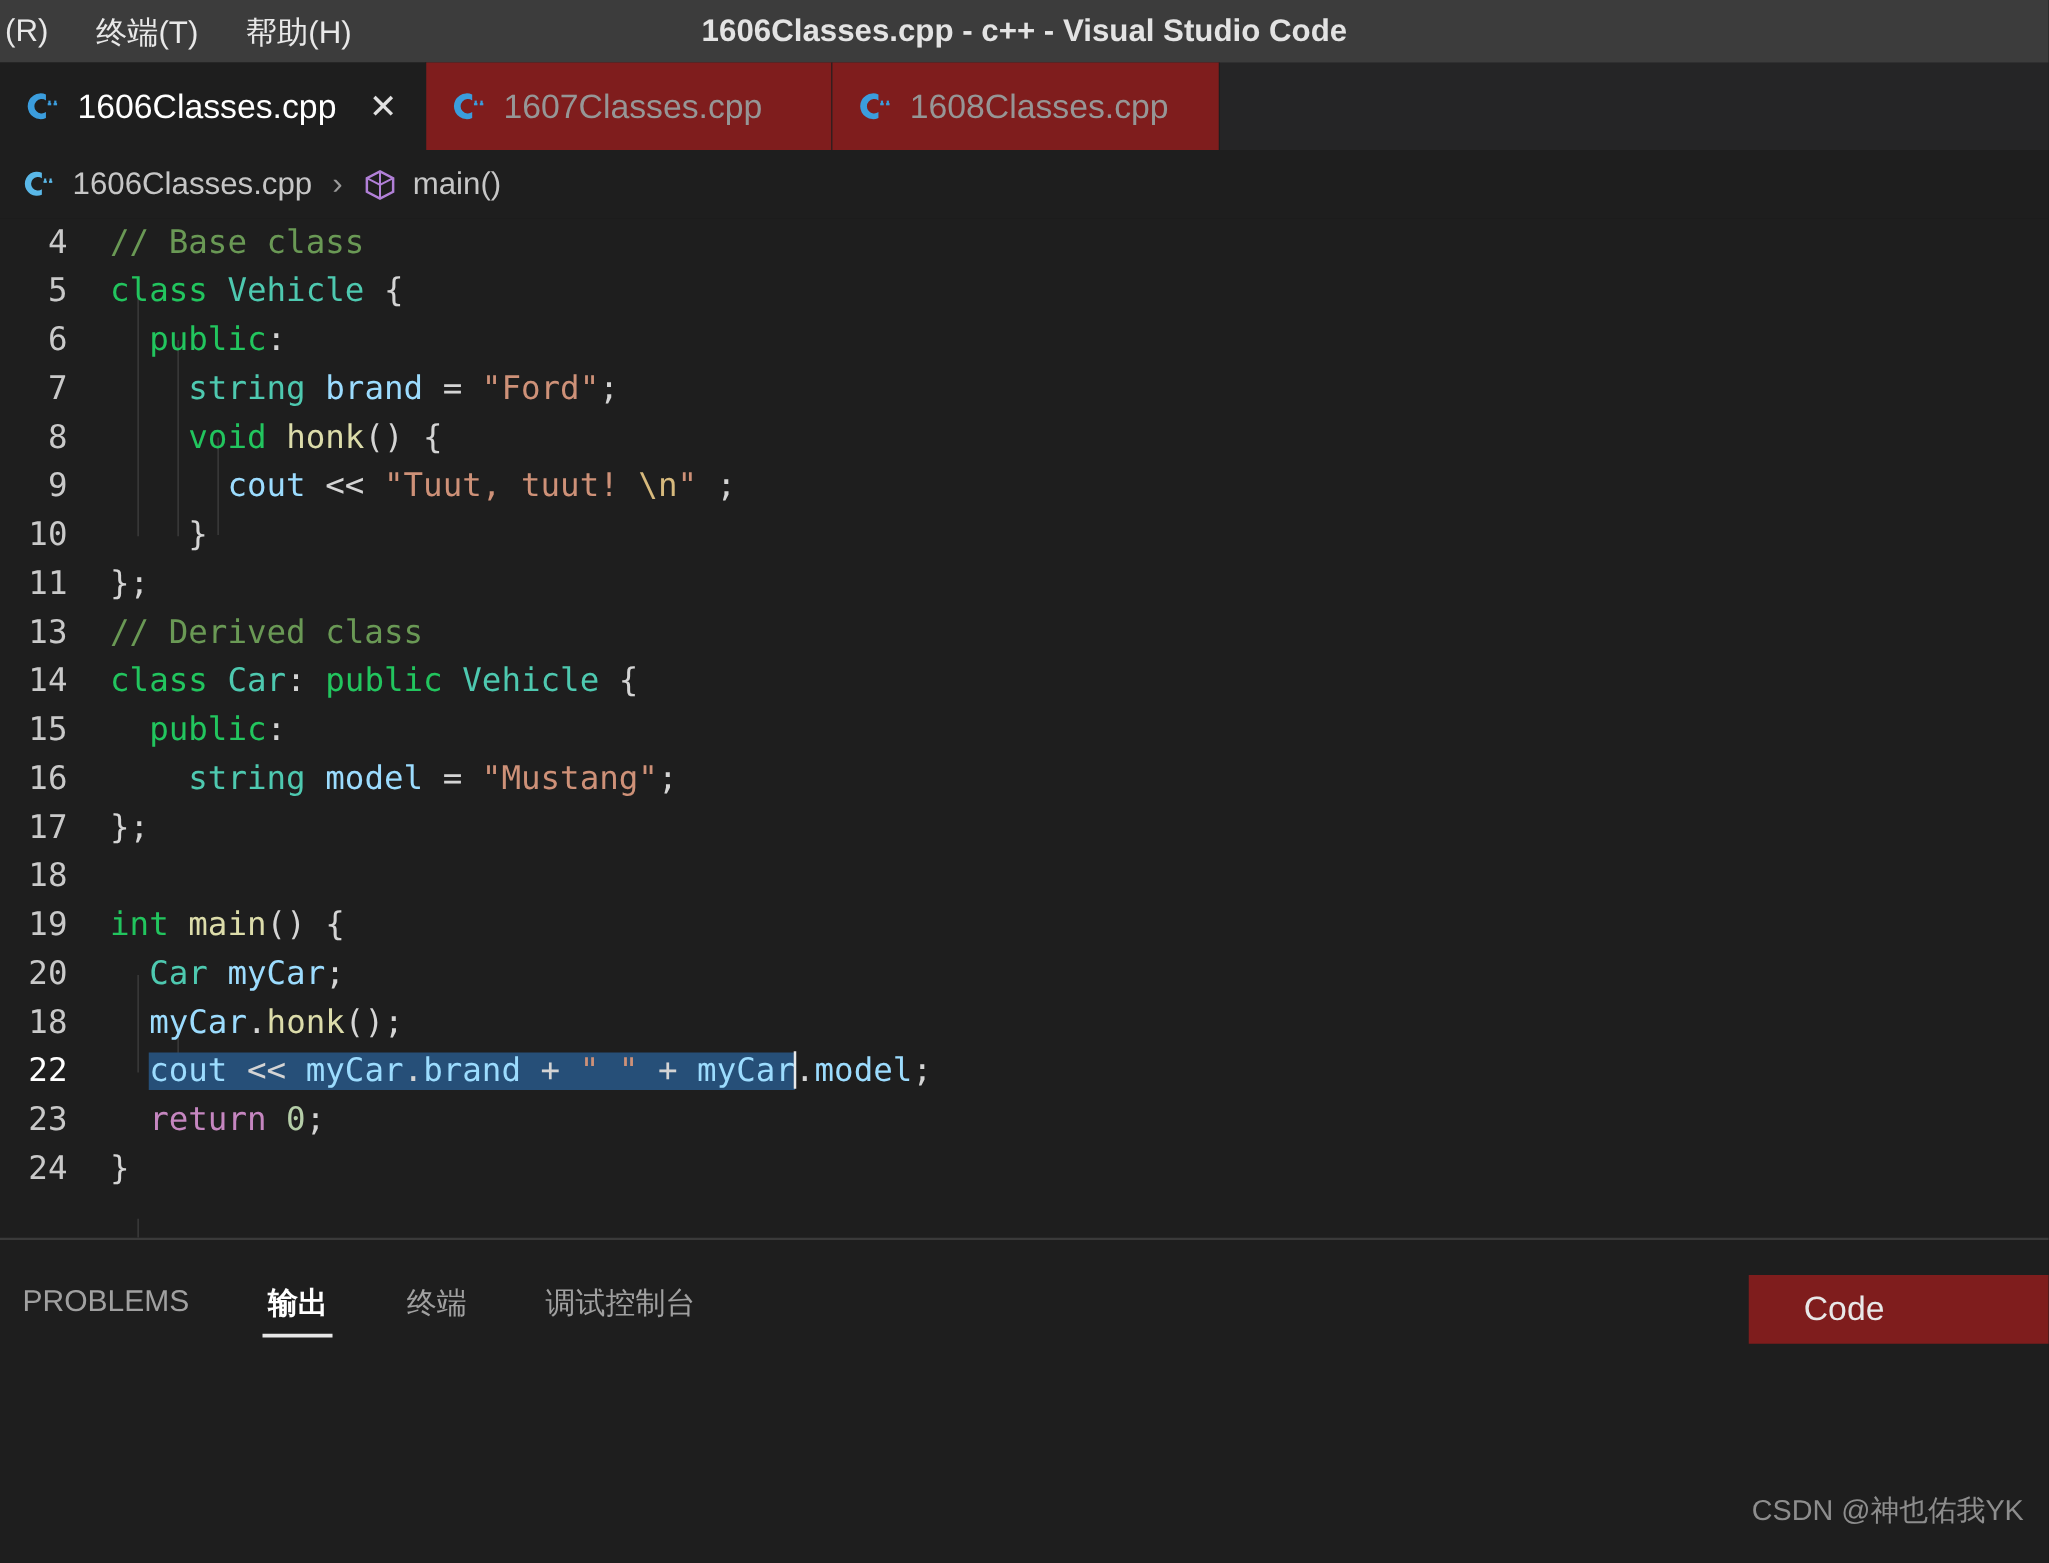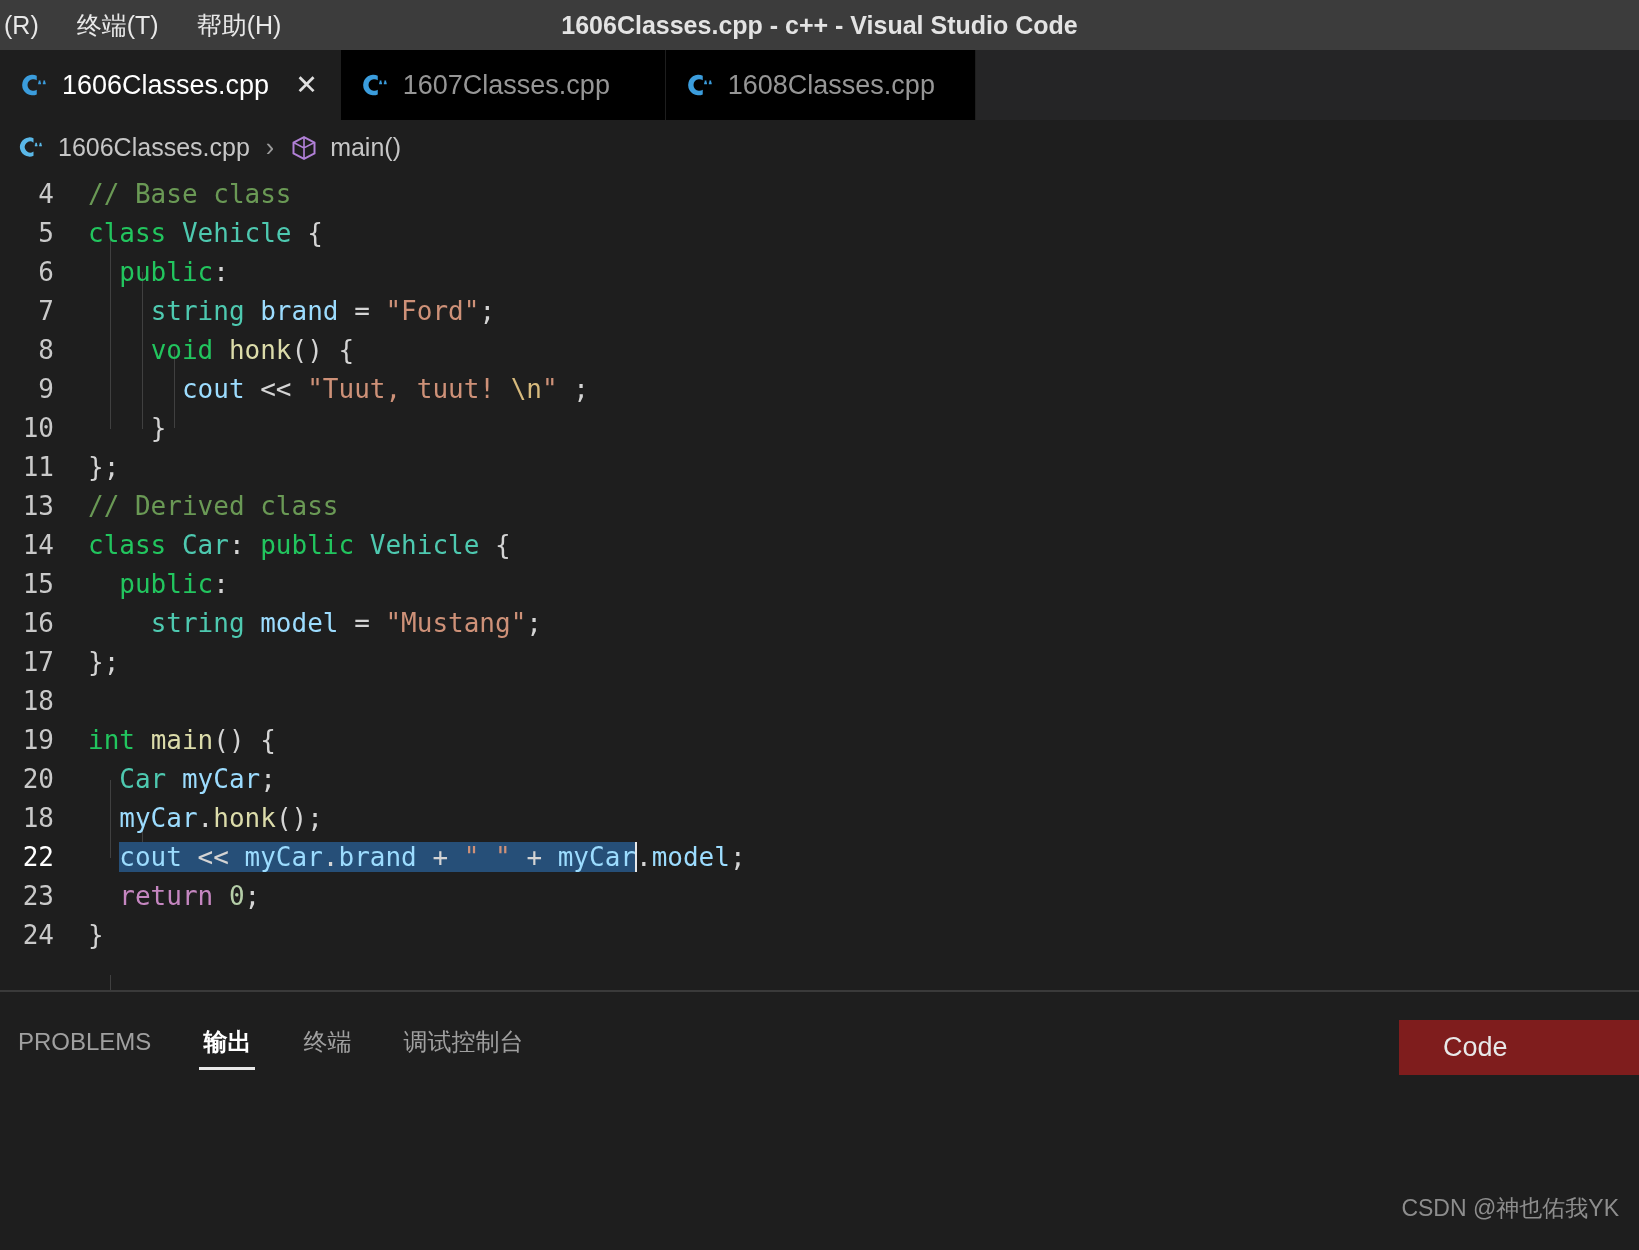--- a/index.html
+++ b/index.html
@@ -24,21 +24,21 @@
   .window-title {
     position: absolute; left: 0; right: 0; text-align: center;
     color: #e3e3e3; font-size: 25px; pointer-events: none; font-weight: bold;
   }
 
   
   .tabbar { height: 70px; background: #252526; display: flex; align-items: stretch; }
   .tab {
     display: flex; align-items: center; gap: 14px;
     padding: 0 22px 0 18px; position: relative;
-    background: #000000; border-right: 1px solid #1e1e1e;
+    background: #7f1d1d; border-right: 1px solid #1e1e1e;
   }
   .tab.active { background: #1e1e1e; }
   .tab-label { font-size: 27px; color: #969696; white-space: nowrap; }
   .tab.active .tab-label { color: #ffffff; }
   .tab-close {
     font-size: 27px; color: #e0e0e0; margin-left: 12px; line-height: 1;
   }
   .cpp-icon { width: 30px; height: 30px; flex: 0 0 30px; }
 
   
@@ -91,21 +91,21 @@
     display: inline-block; width: 2px; height: 30px; background: #e8e8e8;
     vertical-align: -6px; margin: 0 -1px;
   }
 
   
   .panel-divider { height: 2px; background: #3a3a3a; }
   .panel {
     height: 100px; background: #1e1e1e;
     display: flex; align-items: center; position: relative;
   }
-  .panel-tabs { display: flex; align-items: flex-end; gap: 44px; padding-left: 14px; height: 100%; }
+  .panel-tabs { display: flex; align-items: flex-end; gap: 55px; padding-left: 14px; height: 100%; }
   .panel-tab {
     position: relative; height: 100%; display: flex; align-items: center;
     color: #a0a0a0; font-size: 24px; padding: 0 4px;
   }
   .panel-tab.active { color: #ffffff; font-weight: bold; }
   .panel-tab.active::after {
     content: ""; position: absolute; left: 0; right: 0; bottom: 22px;
     height: 3px; background: #e7e7e7;
   }
   .code-chip {

